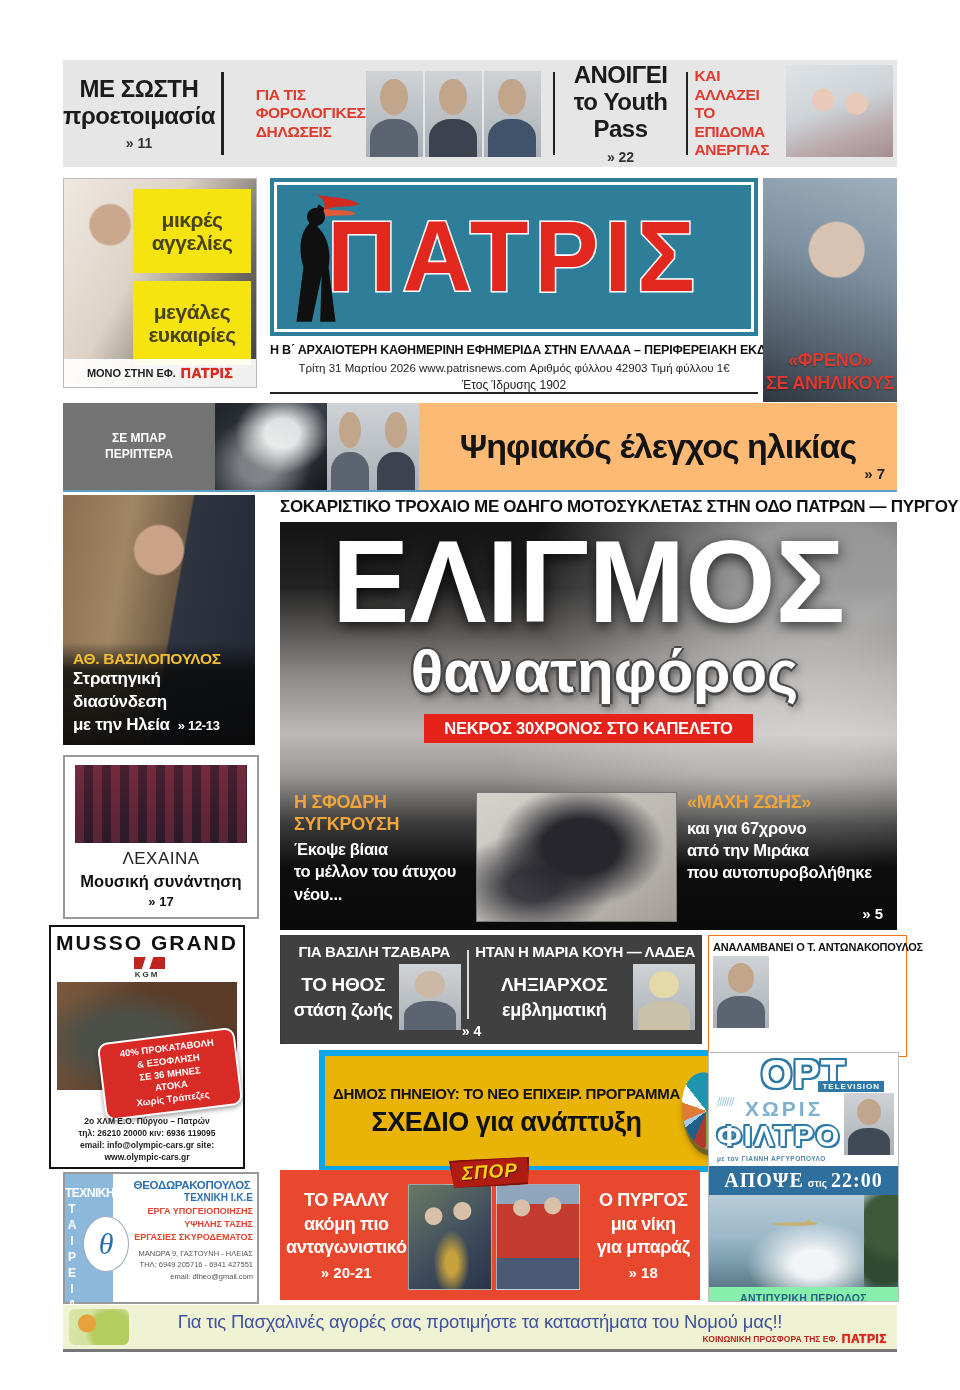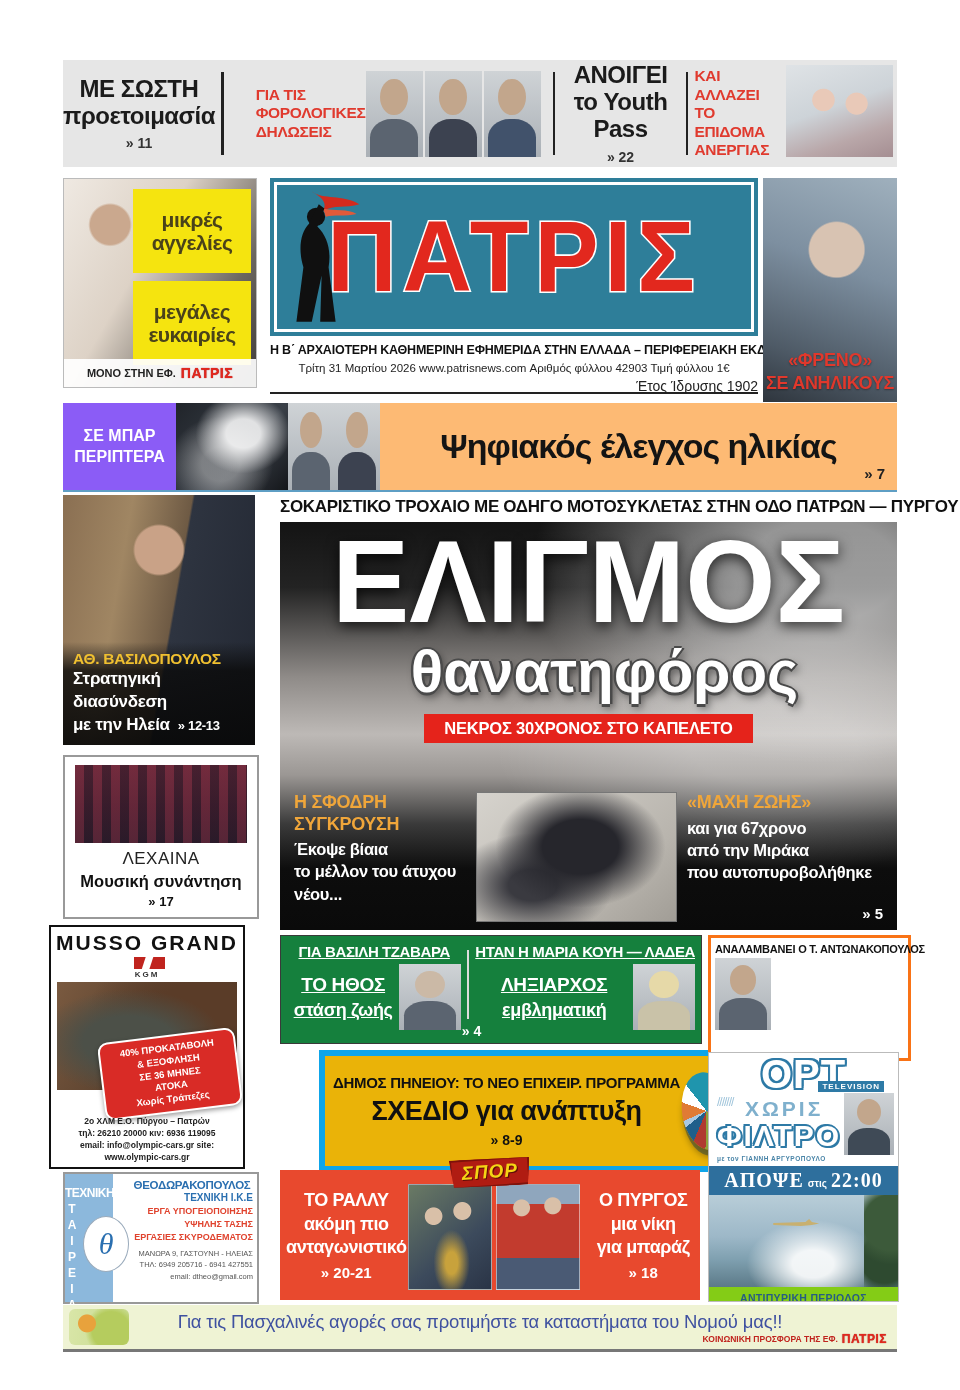--- a/index.html
+++ b/index.html
@@ -41,33 +41,33 @@
   .mast-center{left:270px;top:178px;width:488px;height:214px;border-bottom:2px solid #222;}
   .logo-box{position:relative;height:150px;background:#2e7e99;border:4px solid #2e7e99;
      box-shadow:inset 0 0 0 3px #fff;display:flex;align-items:center;justify-content:center;}
   .logo-text{font-size:96px;font-weight:bold;color:#e2281e;letter-spacing:6px;line-height:1;
      transform:scaleY(1.04);-webkit-text-stroke:3px #fff;paint-order:stroke fill;
      text-shadow:0 0 2px rgba(255,255,255,.6);}
   .torch{position:absolute;left:6px;top:4px;}
   .mast-tagline{font-size:12.5px;font-weight:bold;letter-spacing:-0.2px;white-space:nowrap;
      text-align:center;margin-top:7px;color:#111;}
   .mast-dateline{font-size:11.5px;text-align:center;margin-top:5px;color:#222;}
-  .mast-founded{font-size:14px;text-align:right;margin-top:4px;color:#222;}
+  .mast-founded{font-size:12px;text-align:center;margin-top:4px;color:#222;}
 
   .minors{left:763px;top:178px;width:134px;height:224px;background:
      radial-gradient(circle at 55% 32%,#d8c3b2 0 16%,transparent 17%),
      linear-gradient(200deg,#9fb0bd 0%,#7d8fa0 40%,#4e5a66 78%,#2e353d 100%);}
   .minors-txt{position:absolute;left:0;right:0;bottom:8px;text-align:center;
      color:#e0382c;font-weight:bold;font-size:18px;line-height:1.25;letter-spacing:-0.3px;
      text-shadow:0 1px 2px rgba(0,0,0,.35);}
 
   
   .age-strip{left:63px;top:403px;width:834px;height:87px;display:flex;border-bottom:2px solid #5e9ec4;}
-  .age-blue{width:113px;background:#8b5cf6;color:#fff;display:flex;flex-direction:column;
-     justify-content:center;align-items:center;font-weight:bold;font-size:16px;line-height:1.3;}
+  .age-blue{width:152px;background:#737373;color:#fff;display:flex;flex-direction:column;
+     justify-content:center;align-items:center;font-weight:bold;font-size:12px;line-height:1.3;}
   .smoke-ph{width:112px;background:
      radial-gradient(ellipse at 60% 35%,rgba(255,255,255,.85) 0 18%,transparent 50%),
      radial-gradient(ellipse at 40% 70%,rgba(200,200,200,.5) 0 20%,transparent 55%),
      linear-gradient(130deg,#20242a,#3a4048 60%,#14161a);}
   .age-face{width:46px;height:87px;}
   .age-band{flex:1;background:#fdba74;position:relative;display:flex;align-items:center;justify-content:center;}
   .age-head{font-size:34px;font-weight:bold;color:#141414;letter-spacing:-1px;}
   .age-ref{position:absolute;right:12px;bottom:8px;font-size:15px;font-weight:bold;color:#222;}
 
   
@@ -125,22 +125,22 @@
      radial-gradient(ellipse at 40% 55%,#4c5048 0 30%,transparent 62%),
      radial-gradient(ellipse at 80% 25%,#5a3c28 0 22%,transparent 55%),
      linear-gradient(120deg,#7a5a40,#5e4430 45%,#3a2c20 100%);}
   .musso-badge{position:absolute;right:4px;bottom:54px;width:126px;background:#d92b26;color:#fff;
      border:2px solid #fff;border-radius:10px;transform:rotate(-7deg);padding:5px 4px;
      box-shadow:0 2px 5px rgba(0,0,0,.4);text-align:center;font-weight:bold;font-size:9.5px;line-height:1.35;}
   .musso-foot{position:absolute;left:0;right:0;bottom:3px;text-align:center;font-size:8.5px;
      line-height:1.4;color:#222;font-weight:bold;}
 
   
-  .dualbox{left:280px;top:935px;width:420px;height:107px;background:#15803d;border:1px solid #3a3a3a;
-     display:flex;color:#fff;text-decoration:underline;}
+  .dualbox{left:280px;top:935px;width:420px;height:107px;background:#404040;border:1px solid #3a3a3a;
+     display:flex;color:#fff;}
   .dual-half{flex:1;position:relative;padding:7px 6px 4px;}
   .dual-div{width:2px;background:#ddd;margin:14px 0 24px;}
   .dual-kicker{font-size:15px;font-weight:bold;text-align:center;letter-spacing:-0.4px;white-space:nowrap;}
   .dual-row{display:flex;margin-top:4px;align-items:center;}
   .dual-lines{flex:1;text-align:center;}
   .dual-l1{font-size:19px;font-weight:bold;letter-spacing:-0.3px;}
   .dual-l2{font-size:18px;font-weight:bold;margin-top:4px;letter-spacing:-0.3px;}
   .dual-face{width:62px;height:66px;}
   .face.gray-hair::before{background:#cbb9a6;}
   .face.blonde{filter:blur(0.6px);}
@@ -171,21 +171,21 @@
   .sp-ph2{background:radial-gradient(circle at 30% 22%,#d9c0a8 0 8%,transparent 9%),
      radial-gradient(circle at 68% 20%,#d9c0a8 0 8%,transparent 9%),
      linear-gradient(#8fa6bd 0 18%,#c23b2e 18% 70%,#4a5a74 70% 100%);}
   .sp-flag{position:absolute;left:50%;top:-12px;transform:translateX(-50%) rotate(-4deg);
      background:#b01c12;border:2px solid #7d120b;padding:1px 10px 2px;z-index:3;
      clip-path:polygon(0 0,100% 6%,96% 100%,4% 94%);}
   .sp-flag-txt{font-size:19px;font-weight:bold;font-style:italic;color:#f5d414;letter-spacing:1px;
      text-shadow:1px 1px 0 #5d0d08;}
 
   
-  .anton{left:708px;top:935px;width:189px;height:110px;border:3px solid #f97316;background:#fff;padding:5px 4px;}
+  .anton{left:708px;top:935px;width:189px;height:110px;border:1px solid #f97316;background:#fff;padding:5px 4px;}
   .anton-kicker{font-size:11px;font-weight:bold;text-align:center;letter-spacing:-0.2px;white-space:nowrap;}
   .anton-row{display:flex;margin-top:3px;}
   .anton-lines{flex:1;text-align:center;padding-top:4px;}
   .anton-l{font-size:18px;font-weight:bold;line-height:1.35;letter-spacing:-0.3px;}
   .anton-ref{font-size:13px;font-weight:bold;margin-top:5px;}
   .anton-face{width:56px;height:72px;}
 
   
   .opt{left:708px;top:1052px;width:189px;height:248px;border:1px solid #bbb;background:#fff;overflow:hidden;}
   .opt-logo-row{display:flex;align-items:flex-end;justify-content:center;margin-top:2px;position:relative;}
@@ -206,21 +206,21 @@
   .opt-band .big{font-size:20px;font-weight:bold;letter-spacing:1px;font-family:Liberation Serif, serif;}
   .opt-band .small{font-size:10px;font-weight:bold;}
   .opt-photo{height:92px;position:relative;background:
      radial-gradient(ellipse at 55% 75%,rgba(255,255,255,.9) 0 14%,transparent 45%),
      linear-gradient(#b8cdd8 0%,#9db8c8 45%,#7fa0b0 70%,#5c7a88 100%);}
   .plane{position:absolute;left:34%;top:26%;width:46px;height:10px;background:#c8b070;
      clip-path:polygon(0 40%,70% 30%,78% 0,84% 30%,100% 45%,84% 60%,60% 70%,0 60%);}
   .tree{position:absolute;right:0;top:0;width:34px;height:100%;background:
      radial-gradient(circle at 80% 30%,#3c5a3a 0 40%,transparent 60%),
      radial-gradient(circle at 60% 70%,#2e4a30 0 35%,transparent 55%),#00000000;}
-  .opt-bottom{background:#84cc16;text-align:center;padding:4px 0 5px;}
+  .opt-bottom{background:#86efac;text-align:center;padding:4px 0 5px;}
   .opt-b{font-size:10.5px;font-weight:bold;color:#275d82;letter-spacing:0.3px;line-height:1.5;}
 
   
   .tech{left:63px;top:1172px;width:192px;height:128px;border:2px solid #999;background:#fff;display:flex;}
   .tech-side{width:48px;background:#8cb8dc;color:#fff;text-align:center;position:relative;}
   .tech-side1{font-size:12px;font-weight:bold;margin-top:12px;letter-spacing:-0.5px;}
   .tech-vert{writing-mode:vertical-rl;text-orientation:upright;font-size:12px;font-weight:bold;
      letter-spacing:2px;margin-top:2px;color:#fff;}
   .tech-logo{position:absolute;left:18px;top:42px;width:44px;height:54px;background:#fff;
      border-radius:50%;border:1px solid #9ab;display:flex;align-items:center;justify-content:center;
@@ -426,21 +426,20 @@
         </div>
         <div class="face blonde dual-face"></div>
       </div>
     </div>
   </div>
 
   <div class="abs pineiou">
     <div class="pin-txt">
       <div class="pin-kicker">ΔΗΜΟΣ ΠΗΝΕΙΟΥ: ΤΟ ΝΕΟ ΕΠΙΧΕΙΡ. ΠΡΟΓΡΑΜΜΑ</div>
       <div class="pin-title">ΣΧΕΔΙΟ για ανάπτυξη</div>
-      <div class="pin-ref">» 8-9</div>
     </div>
     <div class="pie" style="background: conic-gradient(from -30deg, rgb(31, 149, 173) 0%, rgb(31, 149, 173) 30%, rgb(123, 109, 176) 30%, rgb(123, 109, 176) 48%, rgb(142, 163, 59) 48%, rgb(142, 163, 59) 61%, rgb(176, 58, 48) 61%, rgb(176, 58, 48) 67%, rgb(31, 95, 139) 67%, rgb(31, 95, 139) 75%, rgb(168, 201, 226) 75%, rgb(168, 201, 226) 79%, rgb(224, 123, 53) 79%, rgb(224, 123, 53) 91%, rgb(255, 255, 255) 91%, rgb(255, 255, 255) 100%);"></div>
   </div>
 
   <div class="abs sports">
     <div class="sp-flag">
       <span class="sp-flag-txt">ΣΠΟΡ</span>
     </div>
     <div class="sp-col" style="margin-left:6px;">
       <div class="sp-line">ΤΟ ΡΑΛΛΥ</div>

